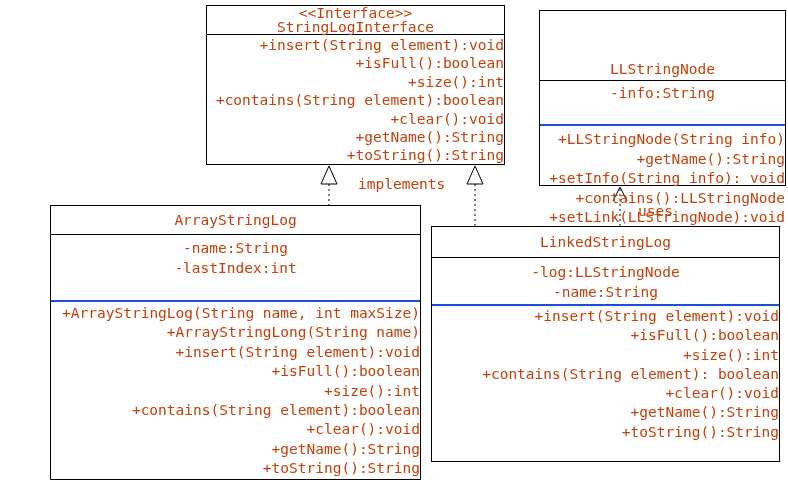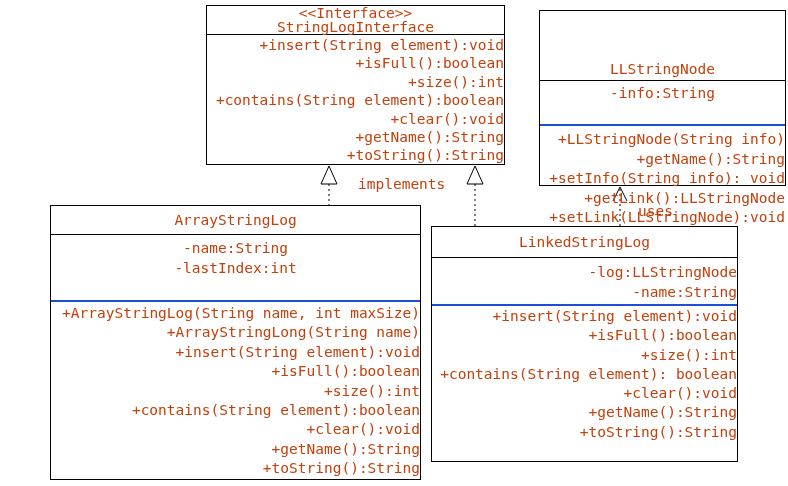--- a/index.html
+++ b/index.html
@@ -86,21 +86,21 @@
     <div class="compartment title single" style="height:23px;margin-top:47px;">
       <div>LLStringNode</div>
     </div>
     <div class="compartment attrs" style="height:45px;line-height:19px;padding-top:3px;">
         <div>-info:String</div>
       </div>
     <div class="compartment methods" style="height:106px;line-height:19.5px;padding-top:4px;">
         <div>+LLStringNode(String info)</div>
         <div>+getName():String</div>
         <div>+setInfo(String info): void</div>
-        <div>+getLink():LLStringNode</div>
+        <div>+contains():LLStringNode</div>
         <div>+setLink(LLStringNode):void</div>
       </div>
   </div>
 
   <div class="uml-class" style="left:2px;top:205px;width:371px;height:275px;margin-left:48px;">
     <div class="compartment title single" style="height:29px;">
       <div>ArrayStringLog</div>
     </div>
     <div class="compartment attrs" style="height:67px;line-height:20px;padding-top:3px;">
         <div>-name:String</div>
@@ -112,25 +112,25 @@
         <div>+insert(String element):void</div>
         <div>+isFull():boolean</div>
         <div>+size():int</div>
         <div>+contains(String element):boolean</div>
         <div>+clear():void</div>
         <div>+getName():String</div>
         <div>+toString():String</div>
       </div>
   </div>
 
-  <div class="uml-class" style="left:431px;top:226px;width:307px;height:236px;">
+  <div class="uml-class" style="left:431px;top:226px;width:349px;height:236px;">
     <div class="compartment title single" style="height:31px;">
       <div>LinkedStringLog</div>
     </div>
-    <div class="compartment attrs" style="height:48px;line-height:20px;padding-top:4px;text-align:right;">
+    <div class="compartment attrs" style="height:48px;line-height:20px;padding-top:4px;">
         <div>-log:LLStringNode</div>
         <div>-name:String</div>
       </div>
     <div class="compartment methods" style="height:155px;line-height:19.3px;padding-top:1px;">
         <div>+insert(String element):void</div>
         <div>+isFull():boolean</div>
         <div>+size():int</div>
         <div>+contains(String element): boolean</div>
         <div>+clear():void</div>
         <div>+getName():String</div>

